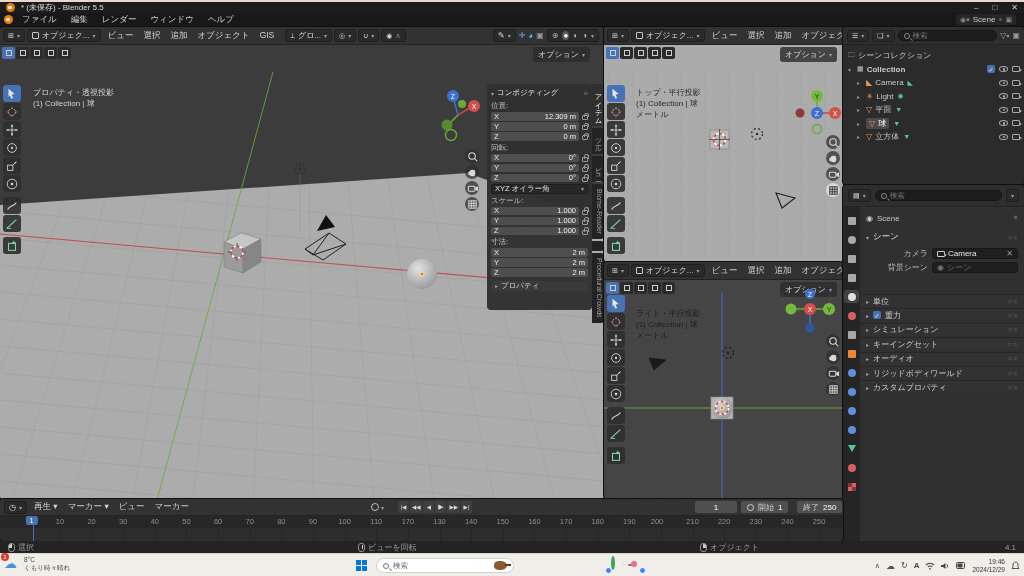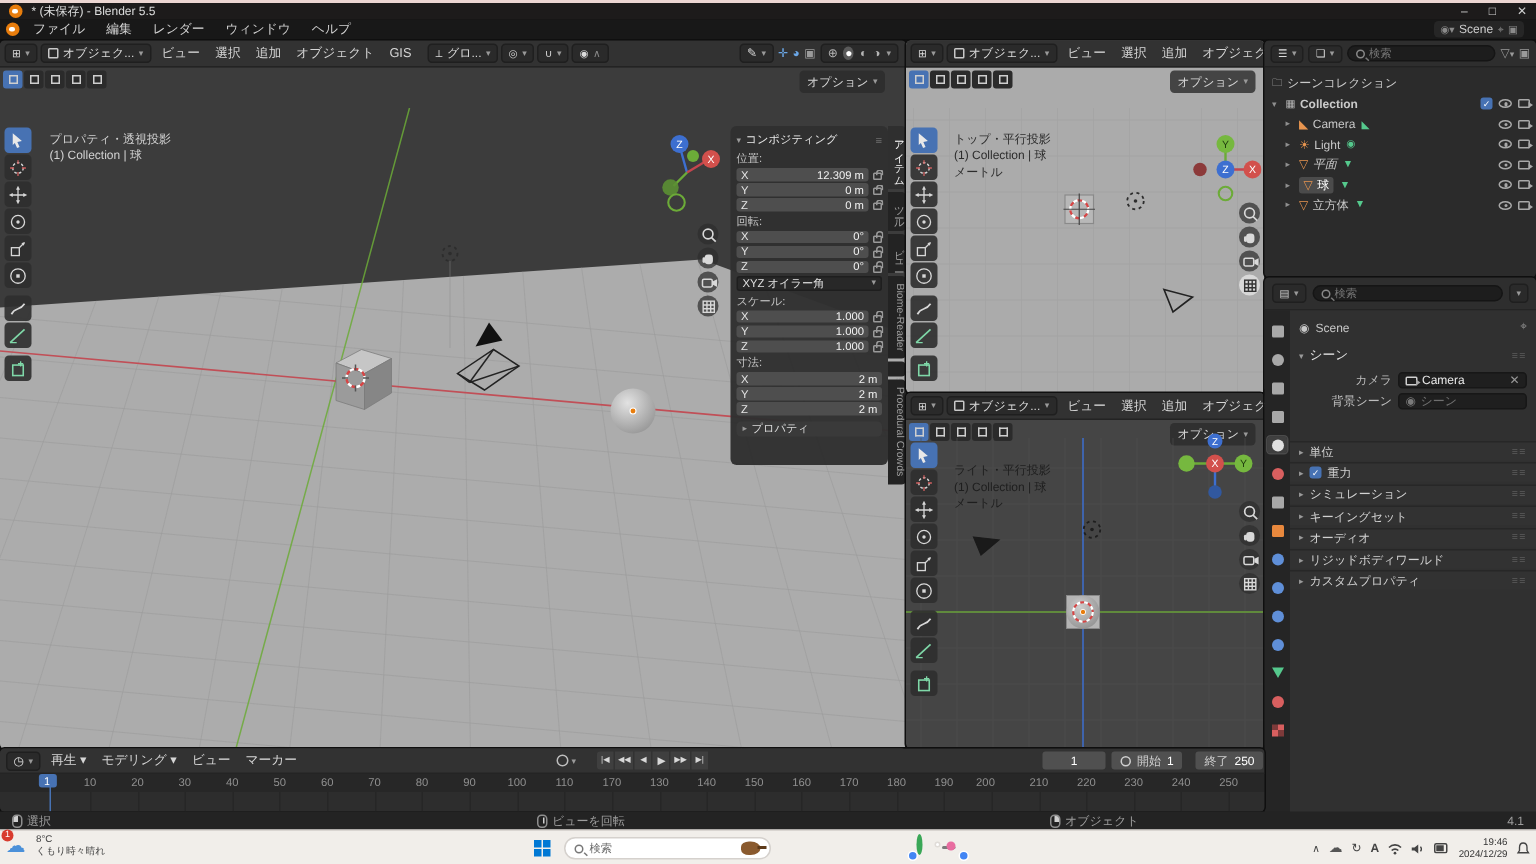--- a/index.html
+++ b/index.html
@@ -973,21 +973,21 @@
         <span class="oic data">◉</span>
         <span class="oright">
           <span class="eye"></span>
           <span class="cam8"></span>
         </span>
       </div>
       <div class="orow" style="top: 76px; padding-left: 14px;">
         <span class="arr">▸</span>
         <span style="display: flex; gap: 3px; align-items: center;">
           <span class="oic">▽</span>
-          <span style="color: rgb(200, 200, 200); font-style: italic;">平面</span>
+          <span style="color: rgb(200, 200, 200);">平面</span>
         </span>
         <span class="oic data">▼</span>
         <span class="oright">
           <span class="eye"></span>
           <span class="cam8"></span>
         </span>
       </div>
       <div class="orow" style="top: 89.5px; padding-left: 14px;">
         <span class="arr">▸</span>
         <span class="selbox" style="display: flex; gap: 3px; align-items: center;">
@@ -1143,21 +1143,21 @@
   </div>
 
 <div id="timeline" class="area">
   <div id="tl-head">
     <span class="dropfield">
         <span style="font-size:8px">◷</span>
         <span class="carr">▾</span>
       </span>
     <span id="tl-menus" style="display:flex">
         <span class="hmenu">再生 ▾</span>
-        <span class="hmenu">モデリング ▾</span>
+        <span class="hmenu">マーカー ▾</span>
         <span class="hmenu">ビュー</span>
         <span class="hmenu">マーカー</span>
       </span>
     <span style="position:absolute;left:371px;display:flex;align-items:center;gap:2px">
       <span style="width:8px;height:8px;border:1.5px solid #bdbdbd;border-radius:50%;display:block"></span>
         <span class="carr">▾</span>
     </span>
     <span class="tgroup" style="position:absolute;left:398px">
       <span class="tbtn">|◀</span>
       <span class="tbtn">◀◀</span>

